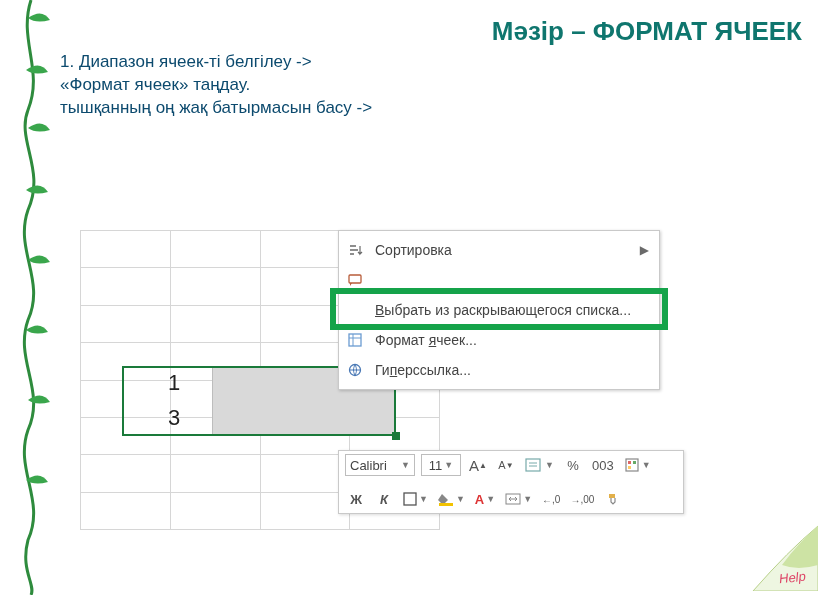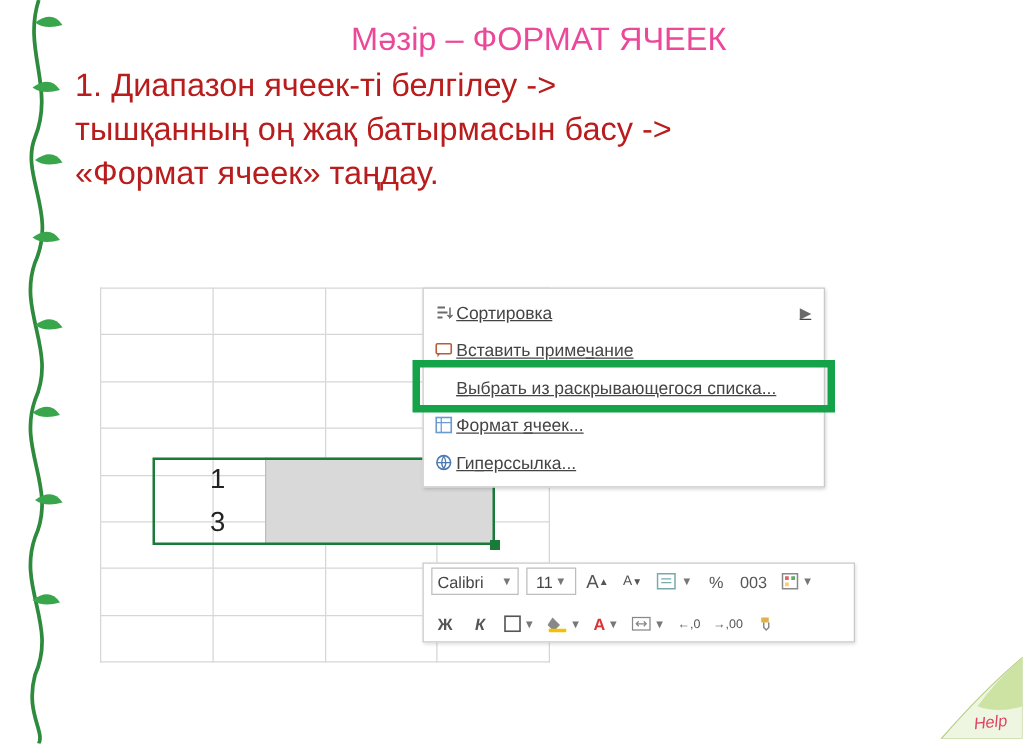--- a/index.html
+++ b/index.html
@@ -20,28 +20,29 @@
     height: 595px;
   }
   .vine svg { width: 50px; height: 595px; }
   .content {
     position: absolute;
     left: 60px;
     top: 16px;
     right: 20px;
   }
   .title {
-    text-align: center;
+    text-align: right;
     font-size: 26px;
-    color: #ec4899;
+    color: #0f766e;
     margin: 0 0 4px 0;
+    font-weight: bold;
   }
   .instr {
-    font-size: 26px;
-    color: #b91c1c;
+    font-size: 17px;
+    color: #0c4a6e;
     line-height: 1.35;
     margin: 0;
   }
   .excel-area {
     position: absolute;
     left: 80px;
     top: 230px;
     width: 700px;
     height: 330px;
   }
@@ -100,21 +101,21 @@
     box-shadow: 1px 1px 3px rgba(0,0,0,0.2);
     padding: 4px 0;
   }
   .ctxitem {
     display: flex;
     align-items: center;
     height: 30px;
     padding: 0 10px 0 6px;
     font-size: 14px;
     color: #444;
-    text-decoration: underline;
+    gap: 10px;
   }
   .ctxitem .ic {
     width: 20px; height: 20px;
     display:flex; align-items:center; justify-content:center;
     color:#6a6a6a;
   }
   .ctxitem .lbl { flex:1; }
   .ctxitem .arrow { color:#6a6a6a; font-size:12px; }
   .ctxitem u { text-decoration: underline; }
   .highlight-box {
@@ -193,22 +194,22 @@
     <path d="M20 330 q14 -10 22 2 q-14 4 -22 -2z"></path>
     <path d="M22 400 q14 -10 22 2 q-14 4 -22 -2z"></path>
     <path d="M20 480 q14 -10 22 2 q-14 4 -22 -2z"></path>
   </g>
 </svg>
 </div>
 
 <div class="content">
   <p class="title">Мәзір – ФОРМАТ ЯЧЕЕК</p>
   <p class="instr">1. Диапазон ячеек-ті белгілеу -&gt;</p>
+  <p class="instr">«Формат ячеек» таңдау.</p>
   <p class="instr">тышқанның оң жақ батырмасын басу -&gt;</p>
-  <p class="instr">«Формат ячеек» таңдау.</p>
 </div>
 
 <div class="excel-area">
 
   <table class="grid">
     <tbody>
         <tr>
           <td></td>
           <td></td>
           <td></td>
@@ -275,21 +276,20 @@
       <span class="lbl"><span>Сортировка</span></span>
       <span class="arrow">▶</span>
     </div>
     <div class="ctxitem">
       <span class="ic">
         <svg width="16" height="16" viewBox="0 0 16 16">
             <rect x="2" y="3" width="12" height="8" rx="1" fill="none" stroke="#b85c3a" stroke-width="1.3"></rect>
             <path d="M5 11l-2 3v-3" fill="#b85c3a"></path>
           </svg>
       </span>
-      <span class="lbl">Вставить приме<u>ч</u>ание</span>
     </div>
     <div class="ctxitem">
       <span class="ic"></span>
       <span class="lbl"><u>В</u>ыбрать из раскрывающегося списка...</span>
     </div>
     <div class="ctxitem">
       <span class="ic">
         <svg width="16" height="16" viewBox="0 0 16 16">
             <rect x="2" y="2" width="12" height="12" fill="none" stroke="#6a9bd1" stroke-width="1.3"></rect>
             <line x1="2" y1="6" x2="14" y2="6" stroke="#6a9bd1"></line>

